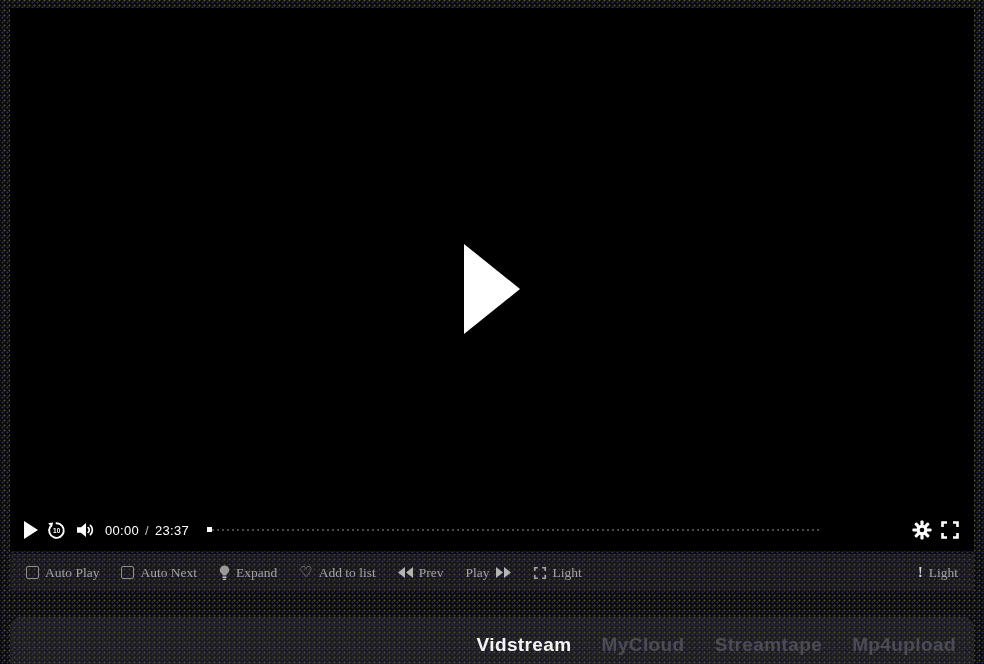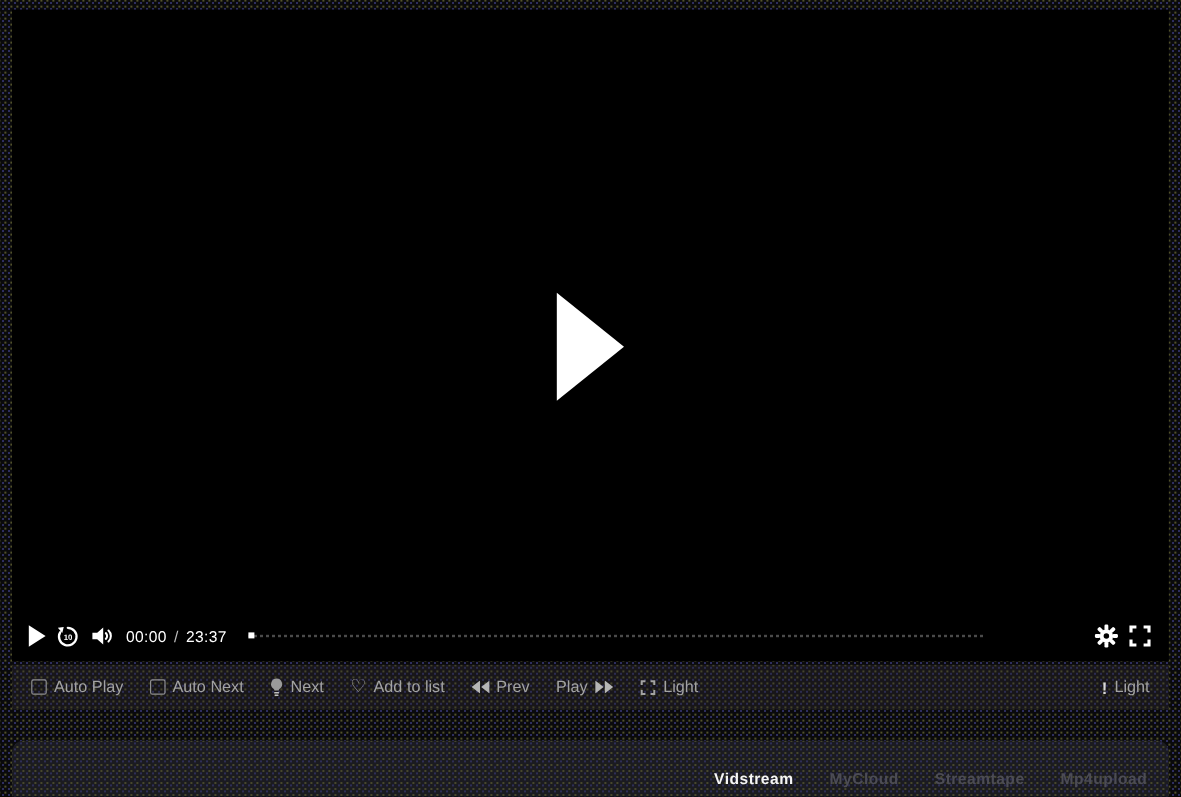--- a/index.html
+++ b/index.html
@@ -42,38 +42,38 @@
   .toolbar{
     position:absolute;left:10px;top:554px;width:964px;height:37px;
     background-color:#18161a;
     background-image:
       radial-gradient(circle,#2c2c50 0.8px,transparent 1.2px),
       radial-gradient(circle,#45452b 0.8px,transparent 1.2px);
     background-size:5px 5px,5px 5px;background-position:0 0,2px 3px;
     display:flex;align-items:center;padding:0 16px;gap:22px;box-sizing:border-box;
     color:#a3a3a3;font-size:13.5px;
   }
-  .tb-item{display:flex;align-items:center;gap:6px;cursor:pointer;white-space:nowrap;}
+  .tb-item{display:flex;align-items:center;gap:6px;cursor:pointer;white-space:nowrap;font-family:Liberation Serif, serif;}
   .checkbox{width:11px;height:11px;border:1.6px solid #8f8f8f;border-radius:2px;display:inline-block;}
   .heart{font-size:15px;line-height:1;color:#a3a3a3;}
   .bang{font-weight:bold;color:#d8d8d8;font-size:14px;}
   .tb-right{margin-left:auto;}
   
   .servers-panel{
     position:absolute;left:10px;top:617px;width:964px;height:47px;
     background-color:#1b1b20;
     background-image:
       radial-gradient(circle,#2e2e56 0.8px,transparent 1.2px),
       radial-gradient(circle,#47472c 0.8px,transparent 1.2px);
     background-size:5px 5px,5px 5px;background-position:0 0,2px 3px;
     border-radius:10px 10px 0 0;box-sizing:border-box;
     display:flex;justify-content:flex-end;align-items:flex-end;
     gap:30px;padding:0 18px 8px 0;
   }
-  .server{font-size:13px;font-weight:700;letter-spacing:.4px;color:#4c4c55;cursor:pointer;text-decoration:none;}
+  .server{font-size:19px;font-weight:700;letter-spacing:.4px;color:#4c4c55;cursor:pointer;text-decoration:none;}
   .server.active{color:#f5f5f5;}
   svg{display:block;}
 </style>
 </head>
 <body>
 
 <div class="player">
   <div class="big-play"></div>
 
   <div class="controls">
@@ -146,21 +146,21 @@
     <span class="checkbox"></span>
     <span>Auto Next</span>
   </span>
 
   <span class="tb-item">
     <svg width="11" height="16" viewBox="0 0 11 16">
       <path d="M5.5 0.5 a4.6 4.6 0 0 1 2.6 8.4 c-.5.4-.8 1-.8 1.6 H3.7 c0-.6-.3-1.2-.8-1.6 A4.6 4.6 0 0 1 5.5 0.5 Z" fill="#9a9a9a"></path>
       <rect x="3.4" y="11.6" width="4.2" height="1.4" rx=".6" fill="#c2c2c2"></rect>
       <rect x="3.8" y="13.7" width="3.4" height="1.3" rx=".6" fill="#c2c2c2"></rect>
     </svg>
-    <span>Next</span>
+    <span>Expand</span>
   </span>
 
   <span class="tb-item">
     <span class="heart">♡</span>
     <span>Add to list</span>
   </span>
 
   <span class="tb-item">
     <svg width="15" height="11" viewBox="0 0 15 11" fill="#b5b5b5">
       <path d="M7 0 L0 5.5 L7 11 Z"></path>

